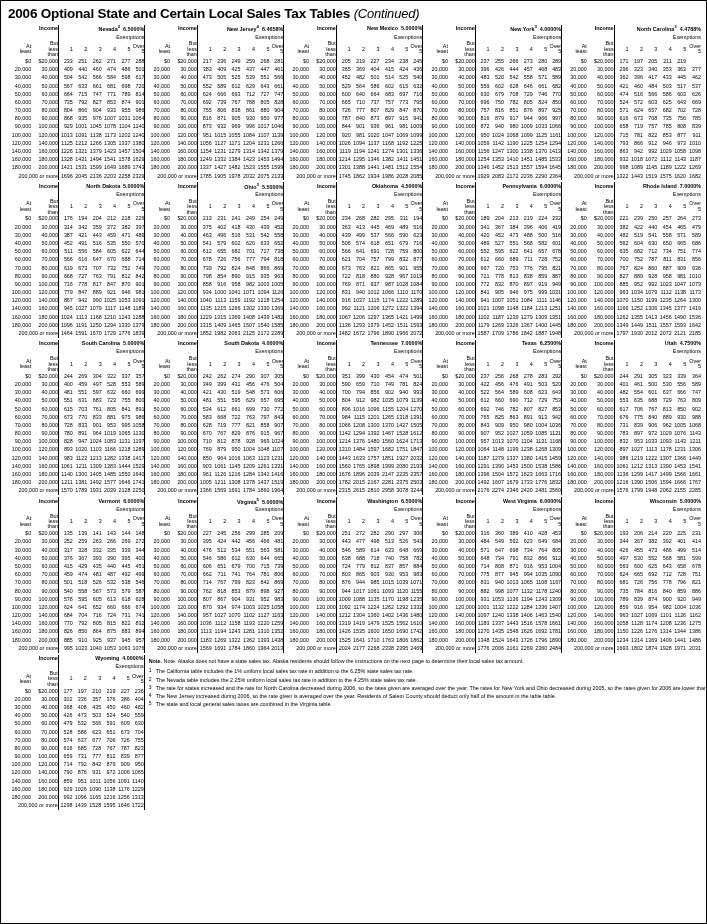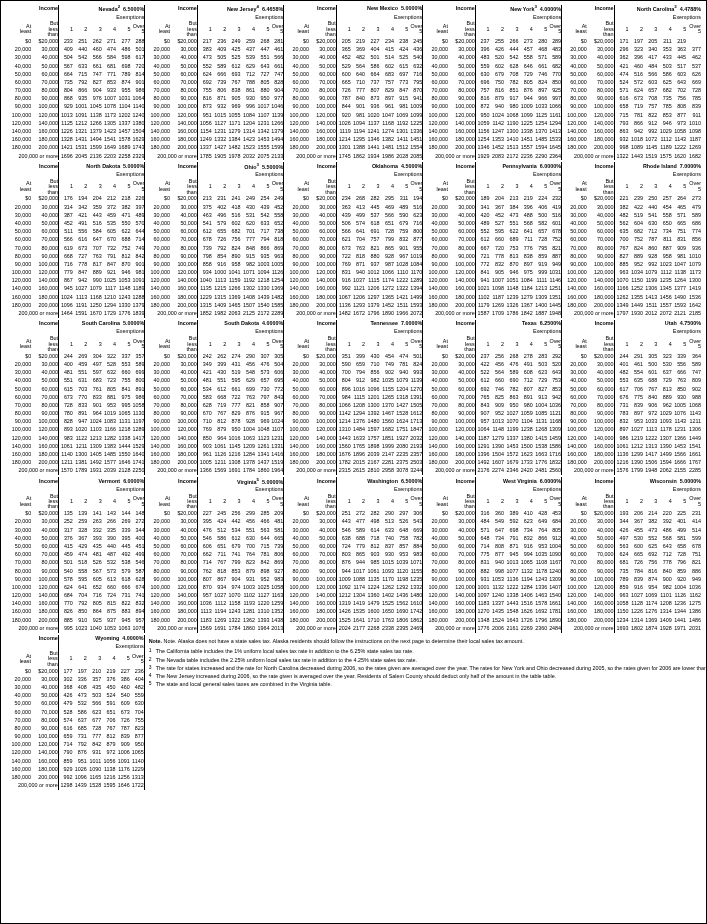--- a/index.html
+++ b/index.html
@@ -61,20 +61,24 @@
   .notes-list li .sup{position:absolute;left:0;top:0;font-size:5px;}
   sup{font-size:4.4px; vertical-align:super;}
   .band-head td{ border-top:1px solid #000; border-bottom:1px solid #000;}
   .underhdr td{ border-bottom:1px solid #000; }
 </style>
 </head>
 <body>
 
 <div class="page">
 
+  <div class="page-title">
+    <span>2006 Optional State and Certain Local Sales Tax Tables</span>
+    <span class="cont">(Continued)</span>
+  </div>
 
   <div id="bands">
       <table class="tx block">
         <colgroup>
           <col style="width:3.6%">
           <col style="width:3.9%">
           <col style="width:2.06%">
           <col style="width:2.06%">
           <col style="width:2.06%">
           <col style="width:2.06%">

